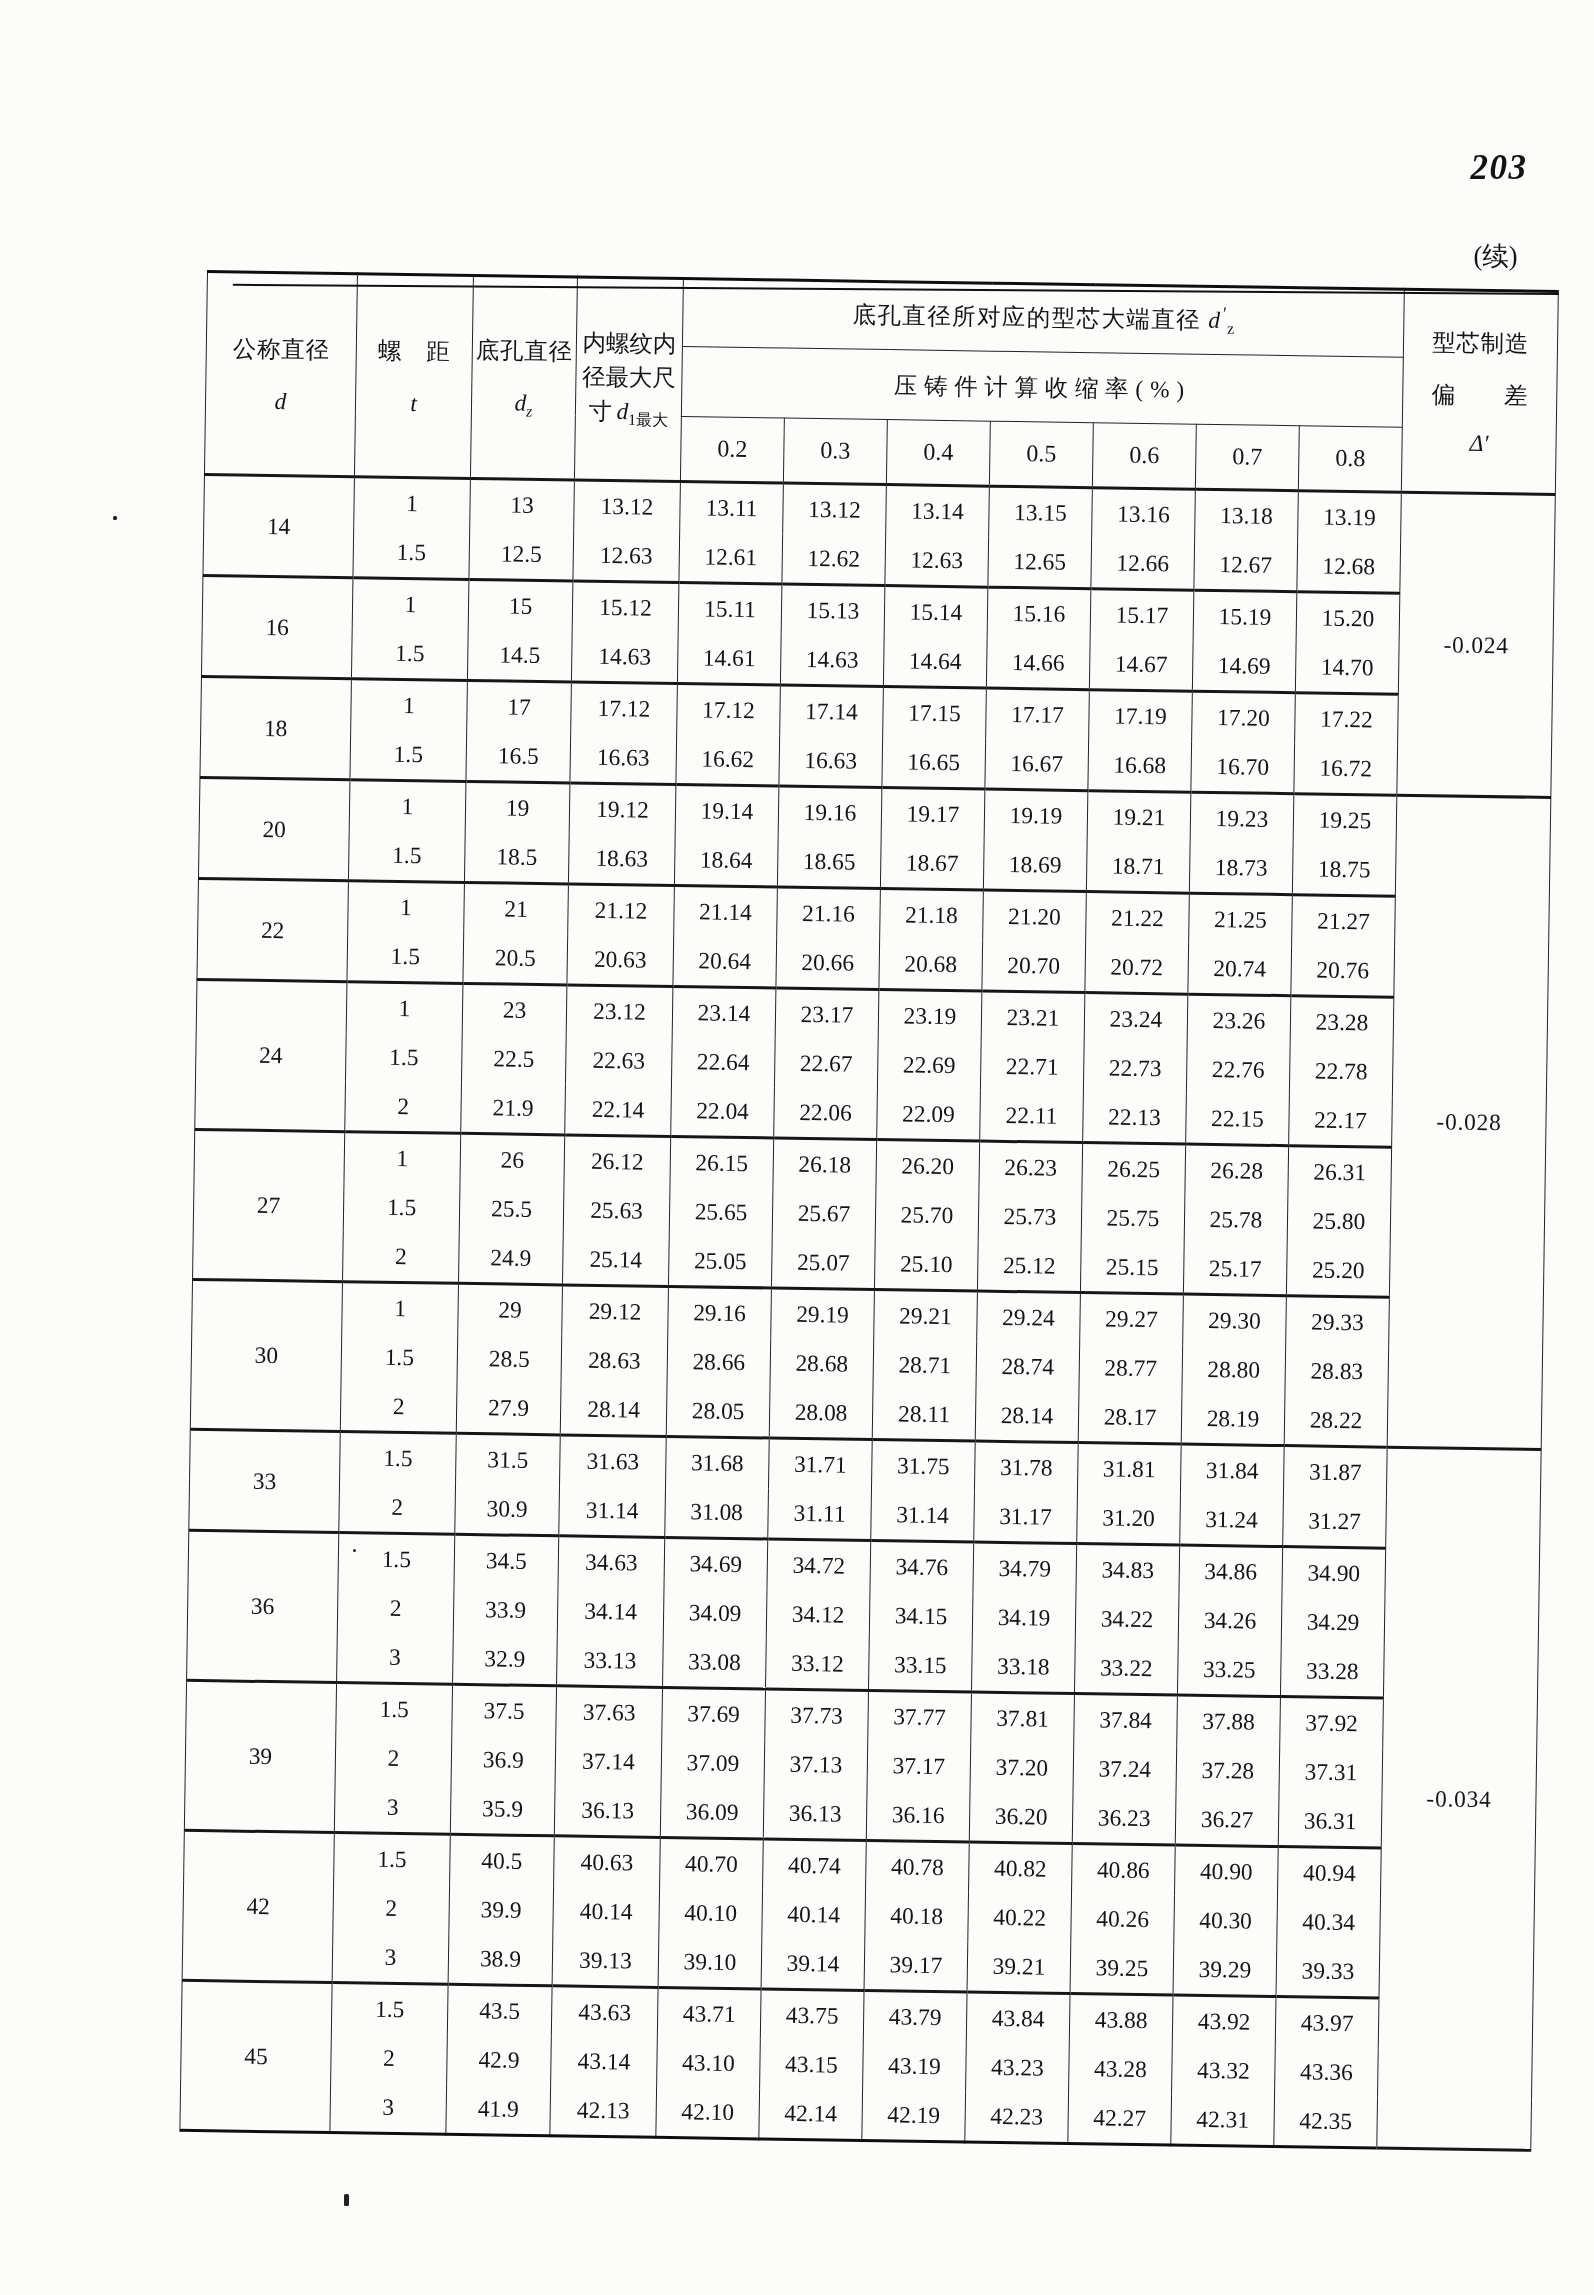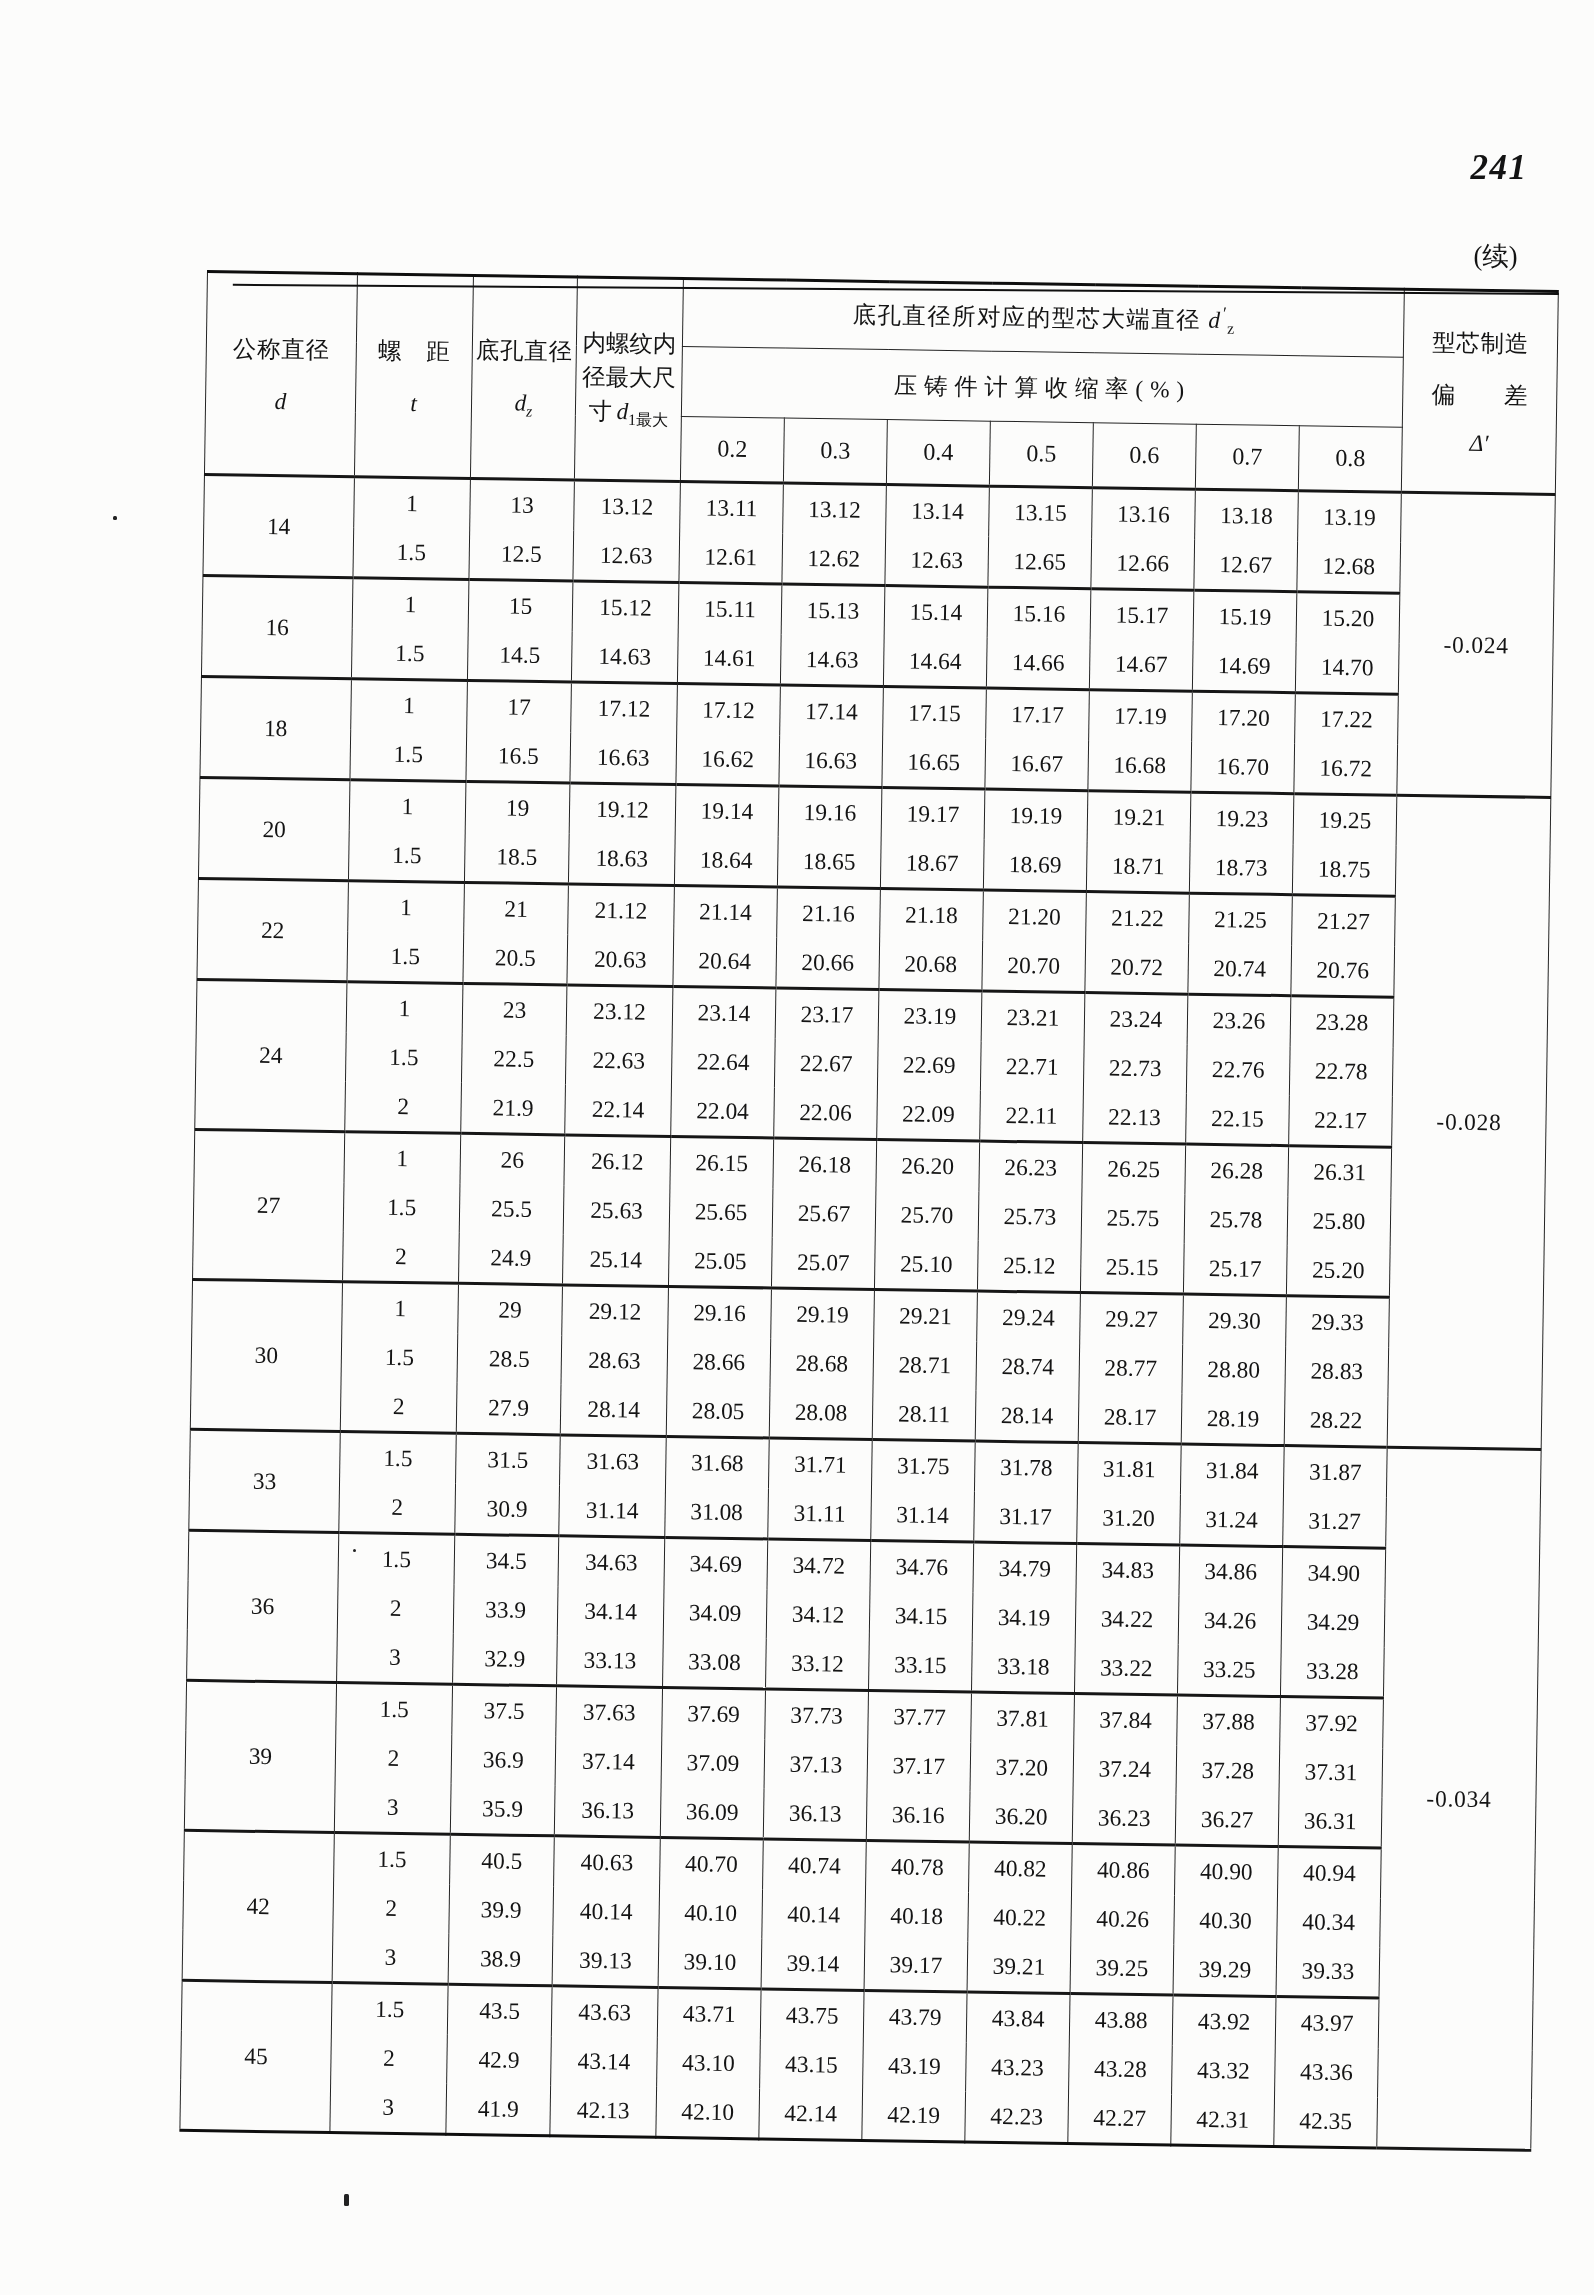--- a/index.html
+++ b/index.html
@@ -53,21 +53,21 @@
   tbody tr.gs td{border-top:3px solid #161616;}
   td.devcol{
     border-right:none;border-top:3px solid #161616;border-bottom:3px solid #161616;
     letter-spacing:0.8px;
   }
   .speck{position:absolute;background:#222;border-radius:1.5px;}
 </style>
 </head>
 <body>
 
-<div class="pageno">241</div>
+<div class="pageno">203</div>
 <div class="continued">(续)</div>
 
 <div class="table-wrap">
   <table class="main">
     <colgroup>
       <col style="width:150px">
         <col style="width:116px">
         <col style="width:104px">
         <col style="width:106px">
       <col style="width:103px">

